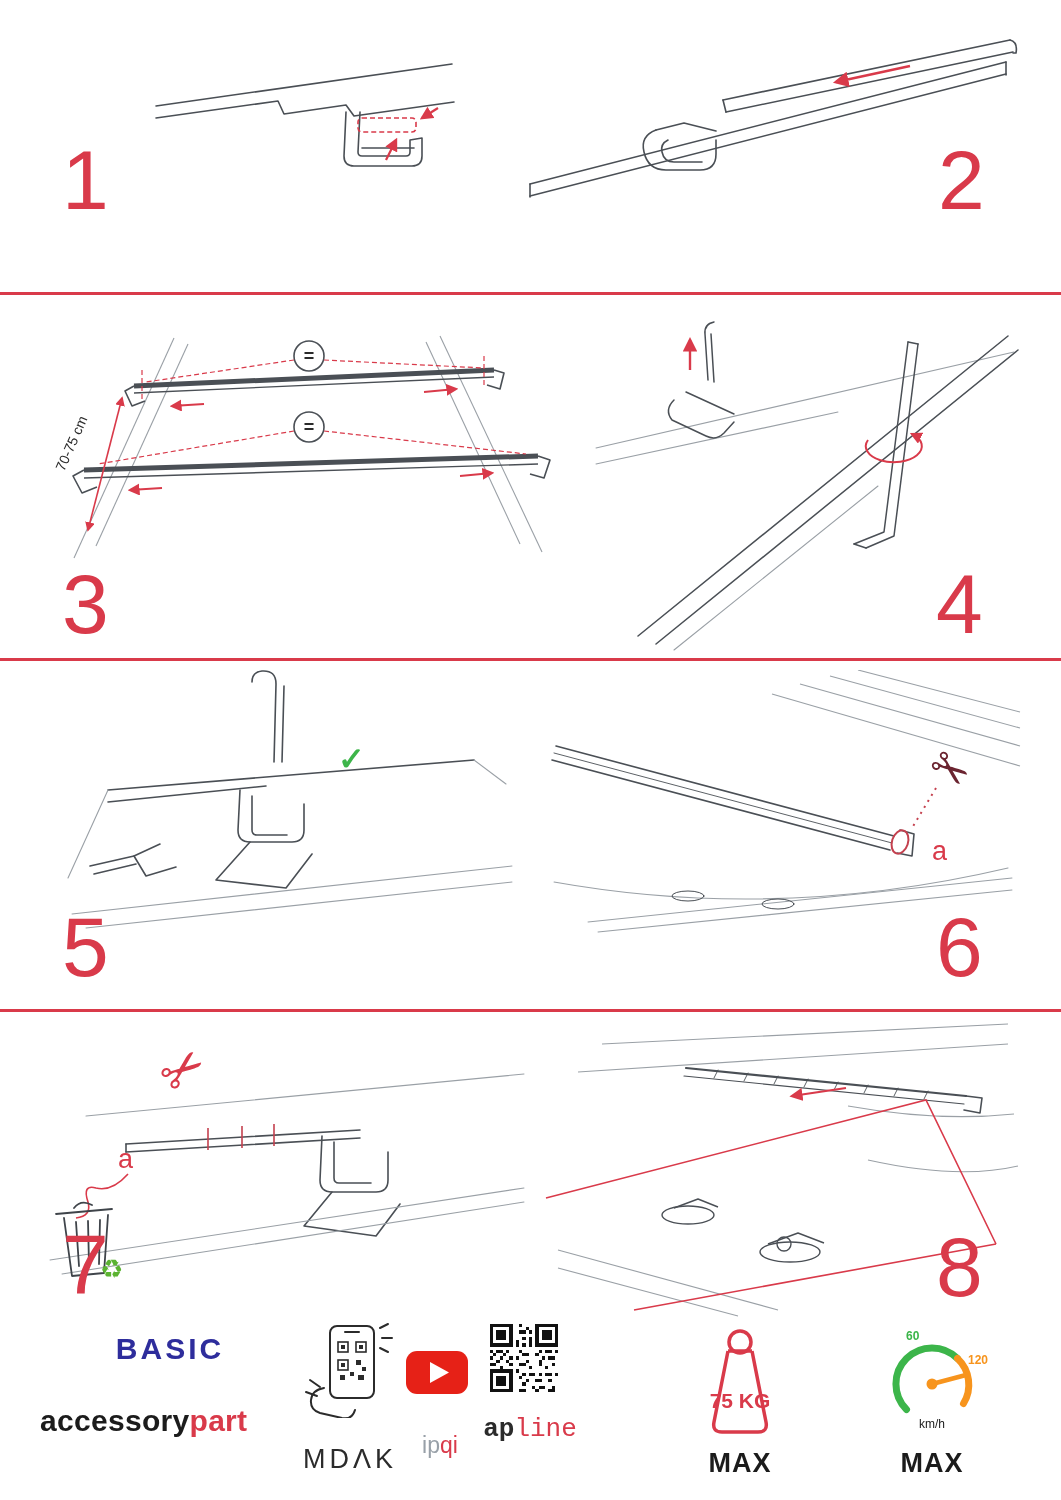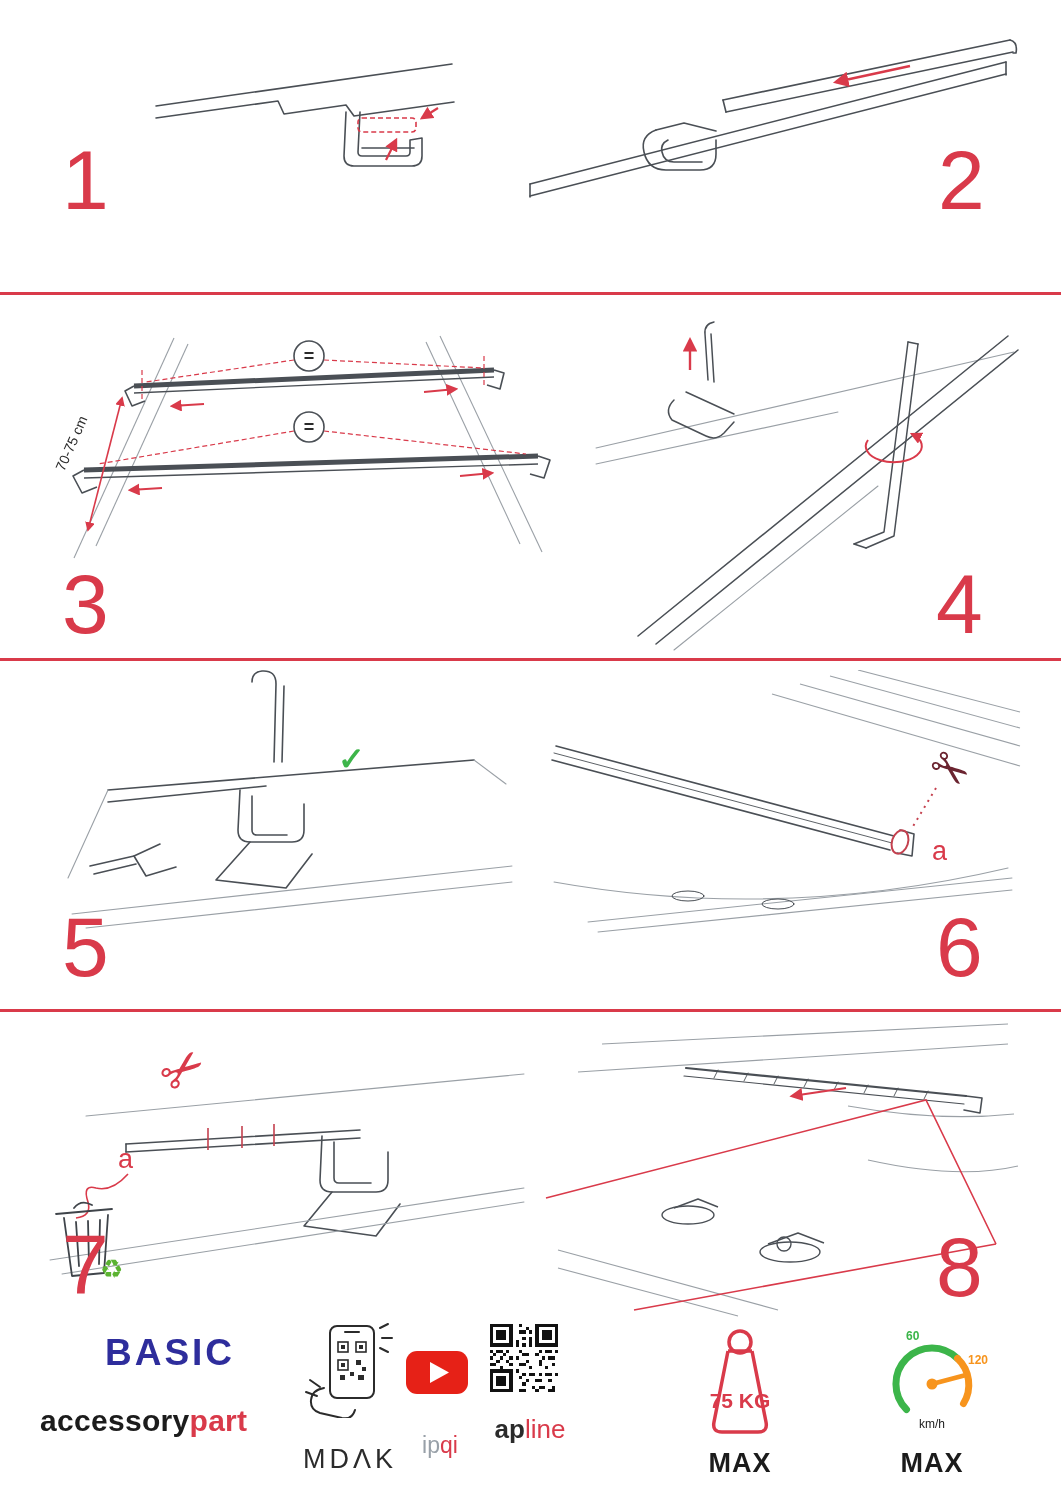--- a/index.html
+++ b/index.html
@@ -7,29 +7,29 @@
   body { font-family:"Liberation Sans", sans-serif; }
   .page { position:relative; width:1061px; height:1500px; background:#fff; overflow:hidden; margin:0 auto; }
   .abs { position:absolute; }
   .divider { position:absolute; left:0; width:1061px; height:3px; background:#d93a4a; }
   .step-num { position:absolute; font-size:84px; font-weight:500; color:#d93a4a; line-height:1; letter-spacing:0; }
   svg { display:block; }
   text { font-family:"Liberation Sans", sans-serif; }
 
   
   .basic-word { position:absolute; left:70px; top:1332px; width:200px; text-align:center;
-    color:#2e2d9c; font-size:37px; font-weight:700; letter-spacing:3px; }
+    color:#2e2d9c; font-size:30px; font-weight:700; letter-spacing:3px; }
   .brandline { position:absolute; left:40px; top:1404px; width:260px; text-align:left;
     font-size:30px; font-weight:700; letter-spacing:0.3px; color:#1c1c1c; }
   .brandline .red { color:#d93a4a; }
   .logo-caption { position:absolute; text-align:center; color:#2b2b2b; }
   .mdak { left:292px; top:1414px; width:116px; font-size:27px; font-weight:500; letter-spacing:4px;margin-top:30px; }
   .ipqi { left:398px; top:1432px; width:84px; font-size:23px; font-weight:400; }
   .ipqi .gray { color:#98a0a8; } .ipqi .red { color:#d93a4a; }
-  .apline { left:482px; top:1414px; width:96px; font-size:26px; font-weight:700; }
+  .apline { left:482px; top:1414px; width:96px; font-size:26px; font-weight:700;font-family:Liberation Mono, monospace; }
   .apline .red { color:#d93a4a; font-weight:500; }
   .max-label { position:absolute; font-size:27px; font-weight:700; letter-spacing:1px; color:#1b1b1b; text-align:center; }
 </style>
 </head>
 <body>
 
 <div class="page">
 
   <div class="step-num" style="left:62px; top:138px;">1</div>
 

